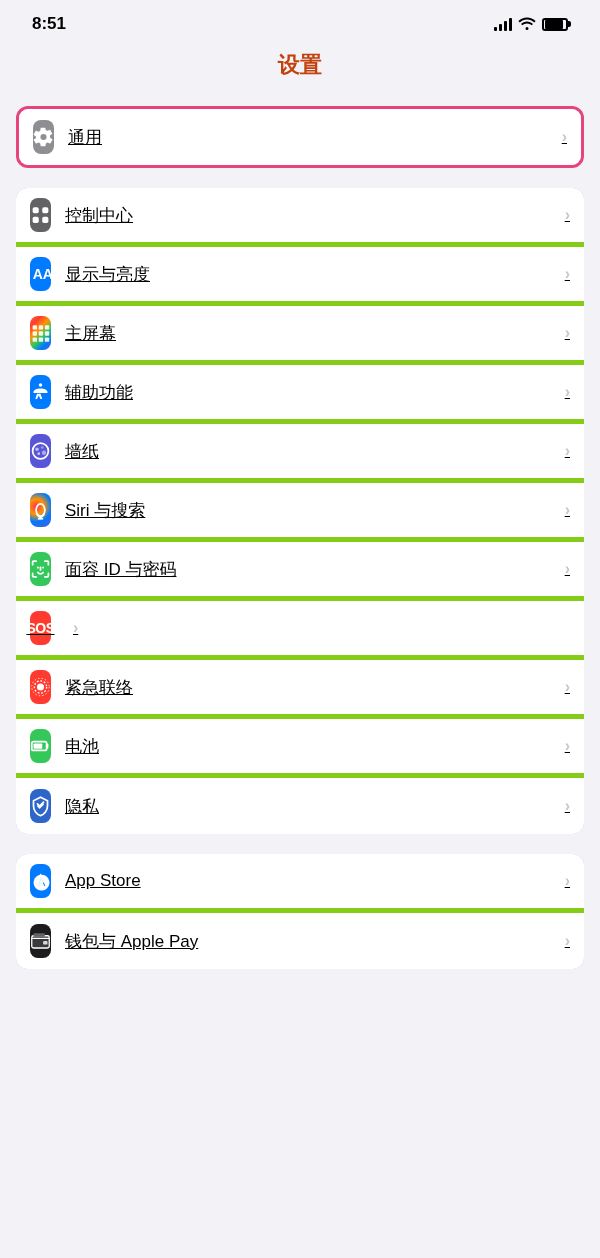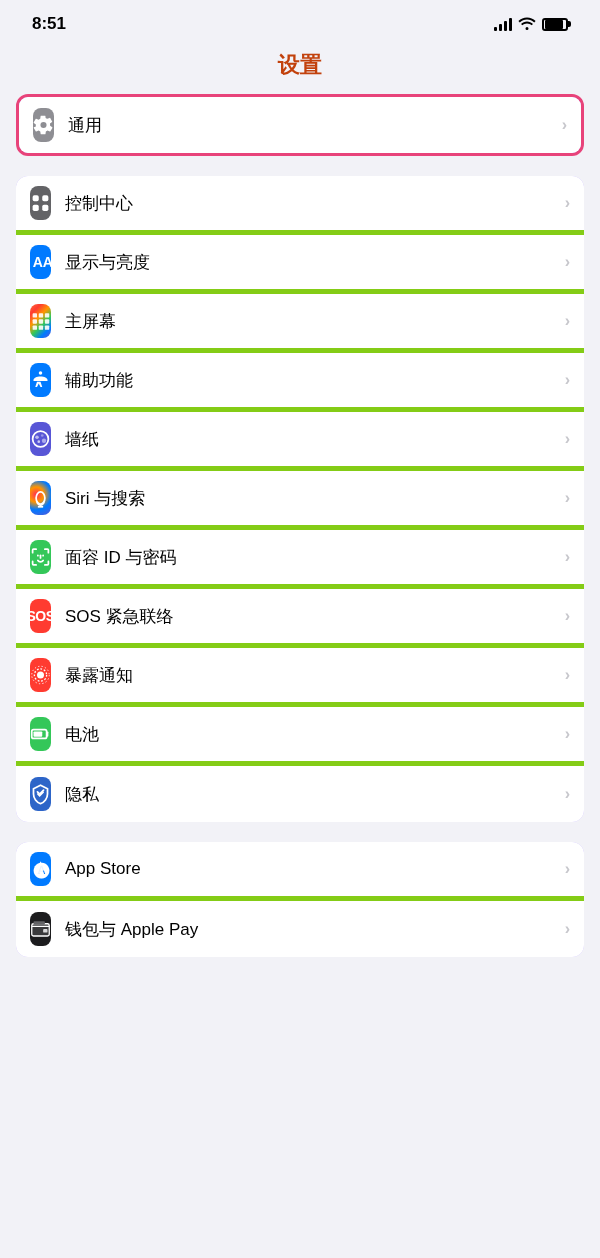--- a/index.html
+++ b/index.html
@@ -79,22 +79,23 @@
       font-weight: 700;
       color: #c2410c;
       padding: 8px 0 14px;
       background: #f2f2f7;
     }
 
     
     .settings-section {
       background: #c4b5fd;
       border-radius: 12px;
-      margin: 0 16px 20px;
+      margin: 12px 16px 20px;
       overflow: hidden;
+      text-decoration: underline;
     }
 
     .settings-section.highlighted {
       border: 3px solid #e8437a;
       border-radius: 12px;
     }
 
     .settings-row {
       display: flex;
       align-items: center;
@@ -298,33 +299,32 @@
       </svg>
     </div>
     <span class="settings-label">面容 ID 与密码</span>
     <span class="chevron">›</span>
   </div>
 
   <div class="settings-row">
     <div class="settings-icon" style="background:#ff3b30;">
       <span class="sos-text" style="font-size:14px;font-weight:900;color:white;letter-spacing:-0.5px;">SOS</span>
     </div>
-    <span class="settings-label">SOS 紧急联络</span>
     <span class="chevron">›</span>
   </div>
 
   <div class="settings-row">
     <div class="settings-icon" style="background:#ff3b30;">
       <svg class="icon-svg" viewBox="0 0 24 24" fill="none">
         <circle cx="12" cy="12" r="4" fill="white"></circle>
         <circle cx="12" cy="12" r="7" fill="none" stroke="white" stroke-width="1.5" stroke-dasharray="2 2"></circle>
         <circle cx="12" cy="12" r="10" fill="none" stroke="white" stroke-width="1" stroke-dasharray="1.5 2.5"></circle>
       </svg>
     </div>
-    <span class="settings-label">暴露通知</span>
+    <span class="settings-label">紧急联络</span>
     <span class="chevron">›</span>
   </div>
 
   <div class="settings-row">
     <div class="settings-icon" style="background:#34c759;">
       <svg class="icon-svg" viewBox="0 0 24 24" fill="none">
         <rect x="2" y="7" width="17" height="10" rx="2" stroke="white" stroke-width="2" fill="none"></rect>
         <rect x="4" y="9" width="10" height="6" rx="1" fill="white"></rect>
         <path d="M20 10v4" stroke="white" stroke-width="2" stroke-linecap="round"></path>
       </svg>

